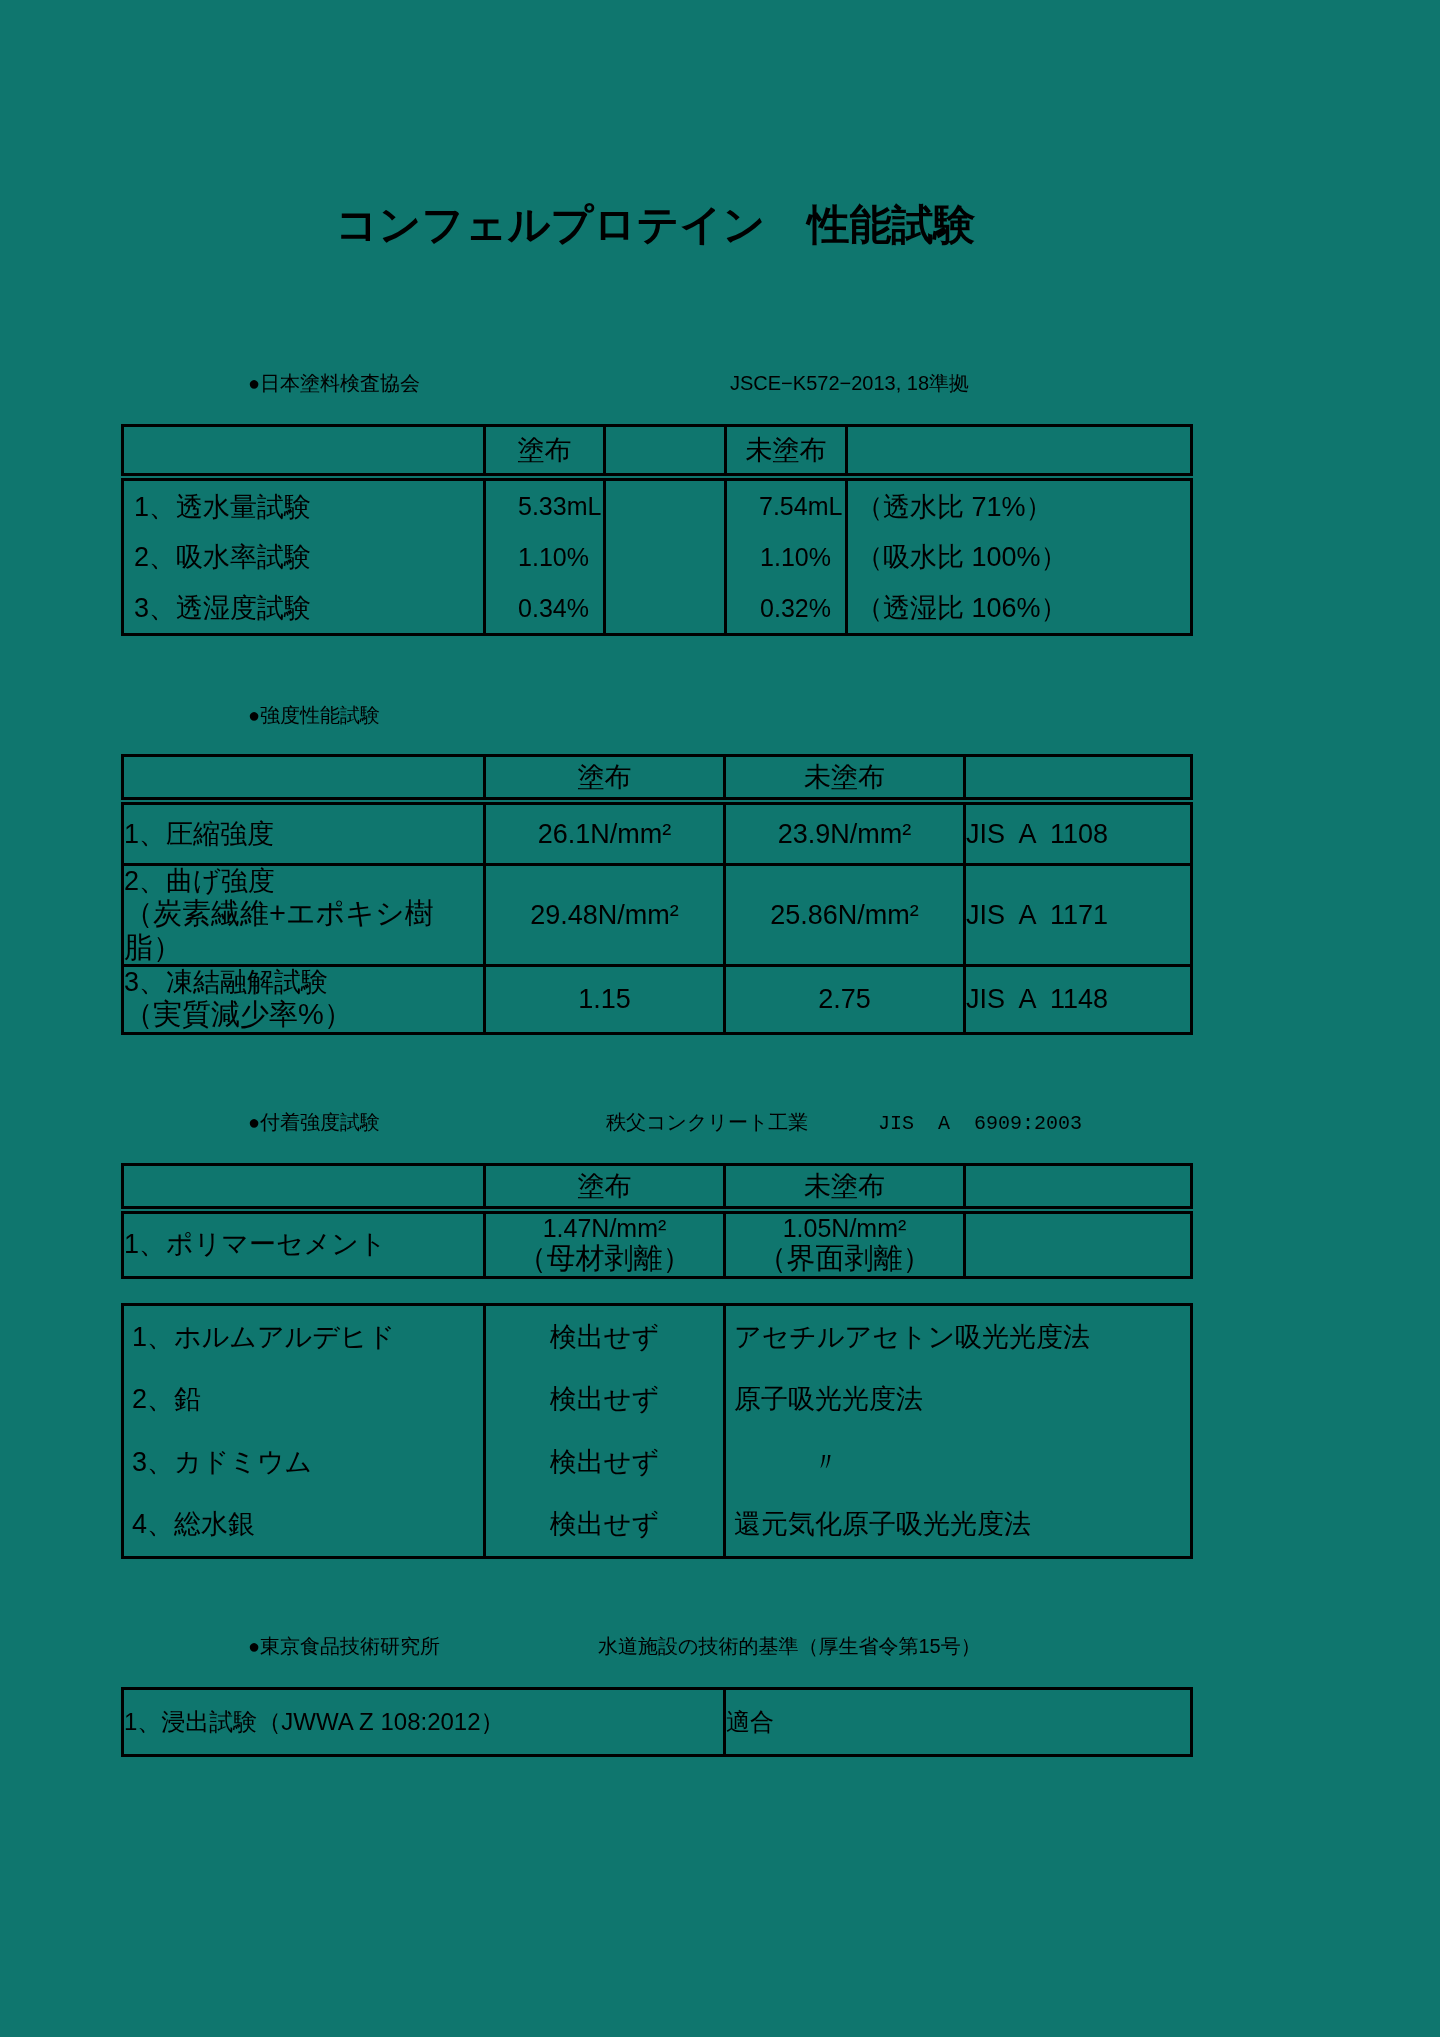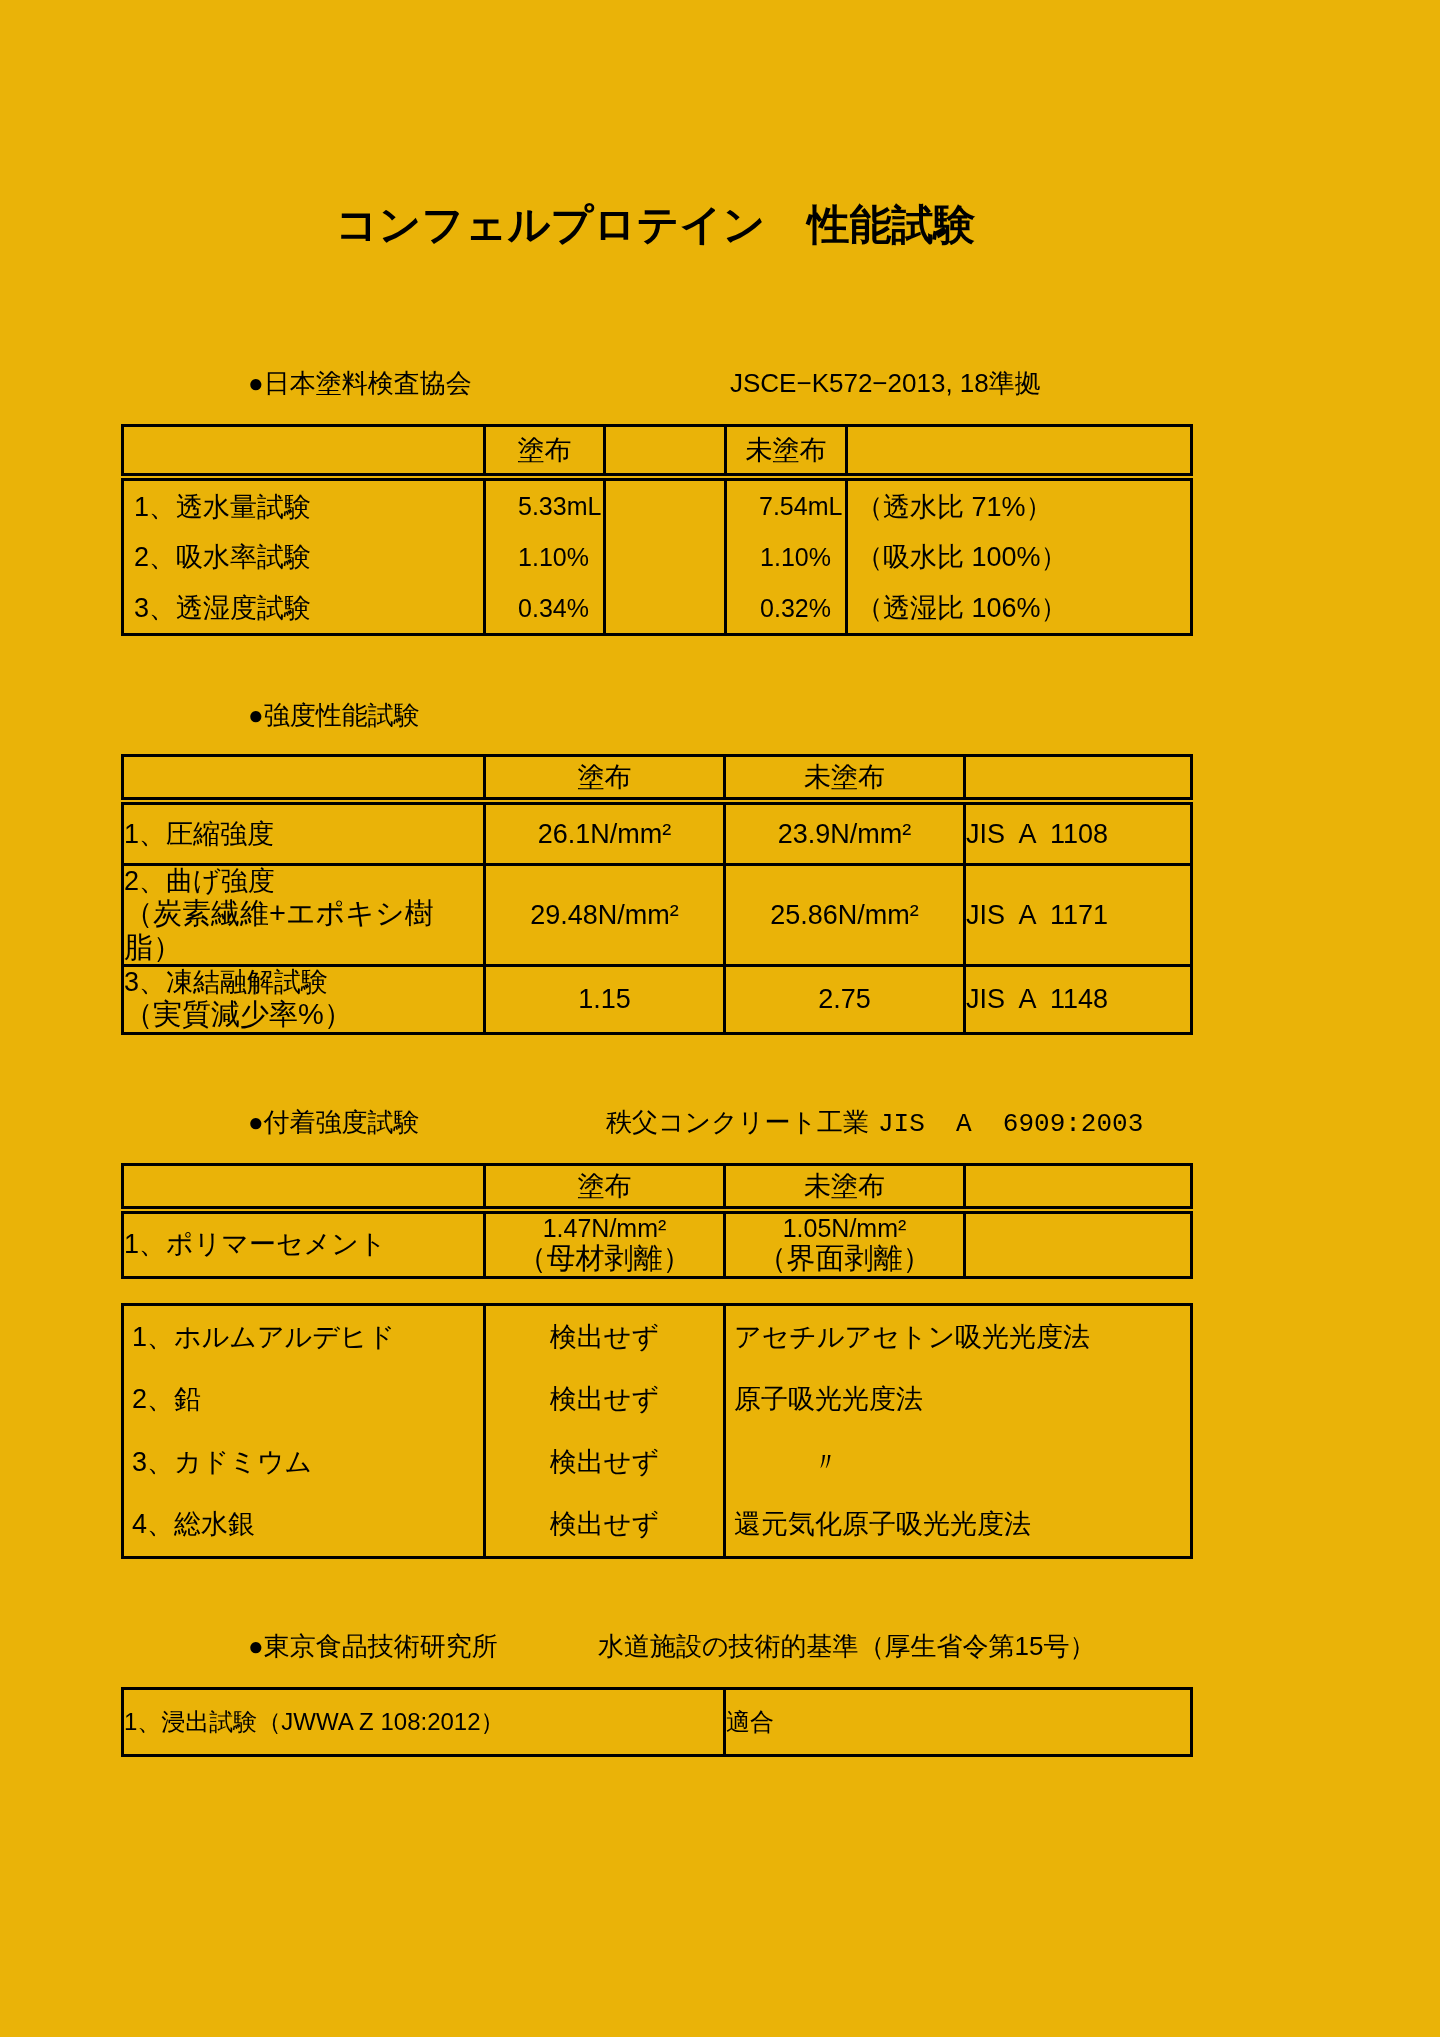--- a/index.html
+++ b/index.html
@@ -1,31 +1,31 @@
 <!DOCTYPE html>
 <html><head>
 <meta charset="utf-8">
 <style>
   html,body { margin:0; padding:0; background:#888; }
   .page {
-    position:relative; width:1440px; height:2037px; background:#eab308;
+    position:relative; width:1440px; height:2037px; background:#0f766e;
     font-family:"Liberation Sans","DejaVu Sans",sans-serif; color:#000;
     overflow:hidden; margin:0 auto;
   }
   .content { position:absolute; left:121px; top:0; width:1069px; }
 
   .title {
     margin:200px 0 0 0; text-align:center;
     font-size:42px; font-weight:700; line-height:1.2; letter-spacing:0px;
     white-space:pre;
   }
 
   .sec-head { position:relative; height:34px; }
   .sec-head .h {
-    position:absolute; top:0; font-size:26px; font-weight:400;
+    position:absolute; top:0; font-size:20px; font-weight:400;
     white-space:pre; line-height:34px;
   }
 
   table.tbl {
     border-collapse:collapse; table-layout:fixed; width:1069px;
     border:3px solid #000;
   }
   table.tbl td {
     border:3px solid #000; padding:0; font-size:27px; vertical-align:middle;
     overflow:hidden;

